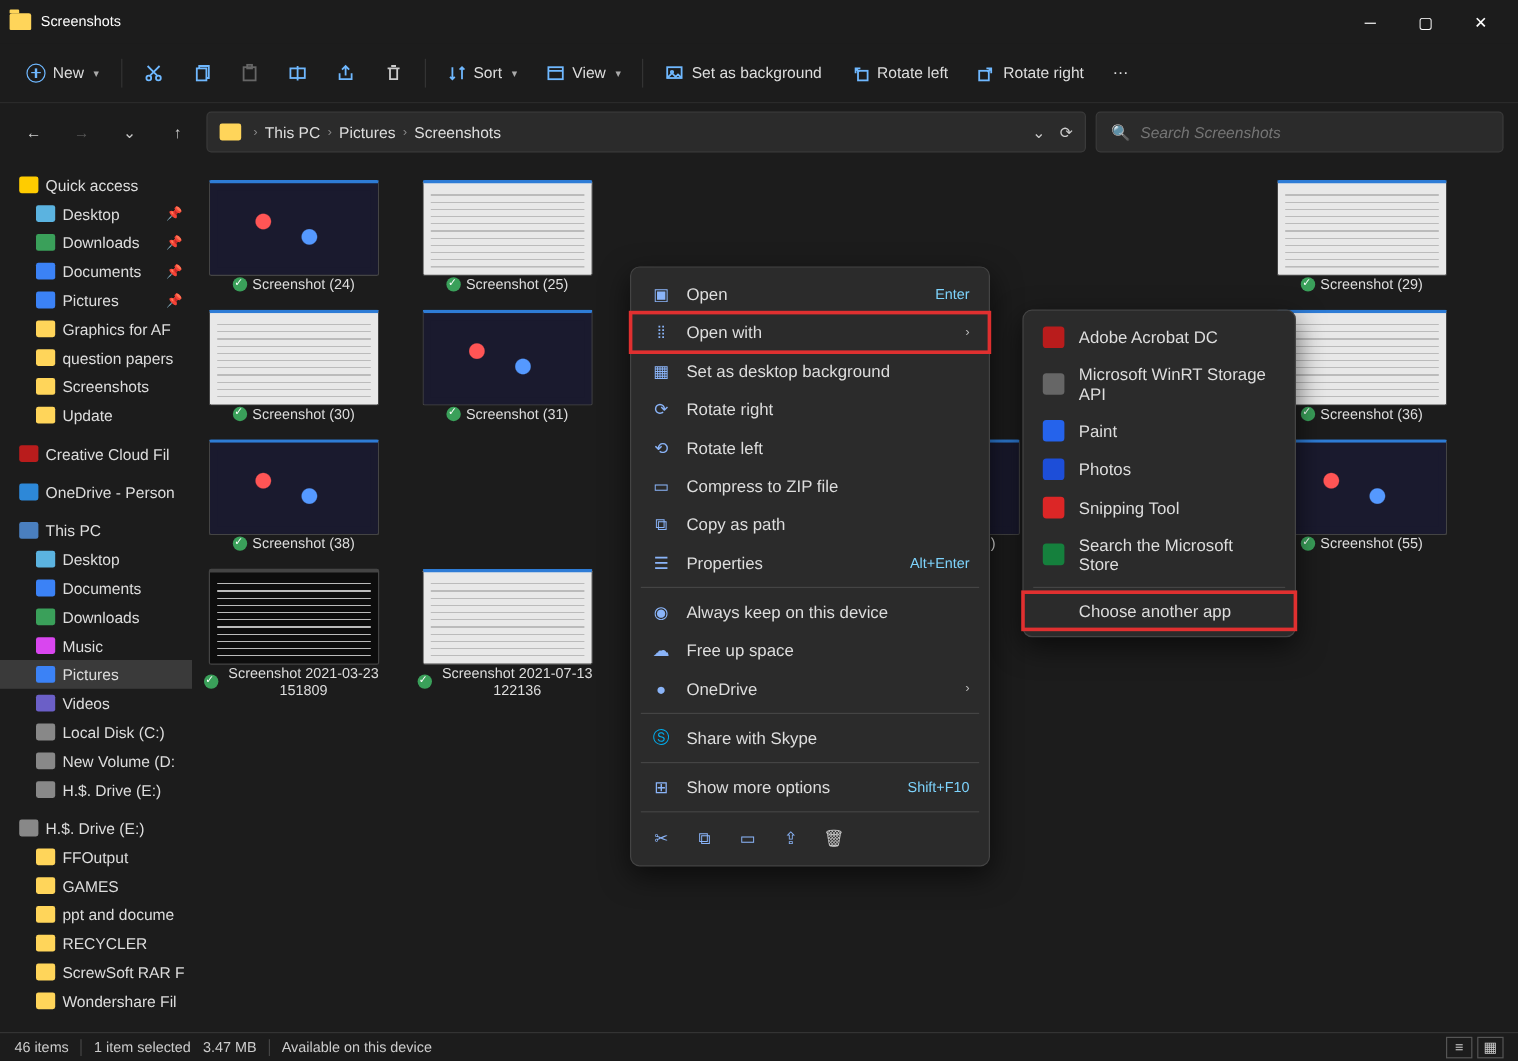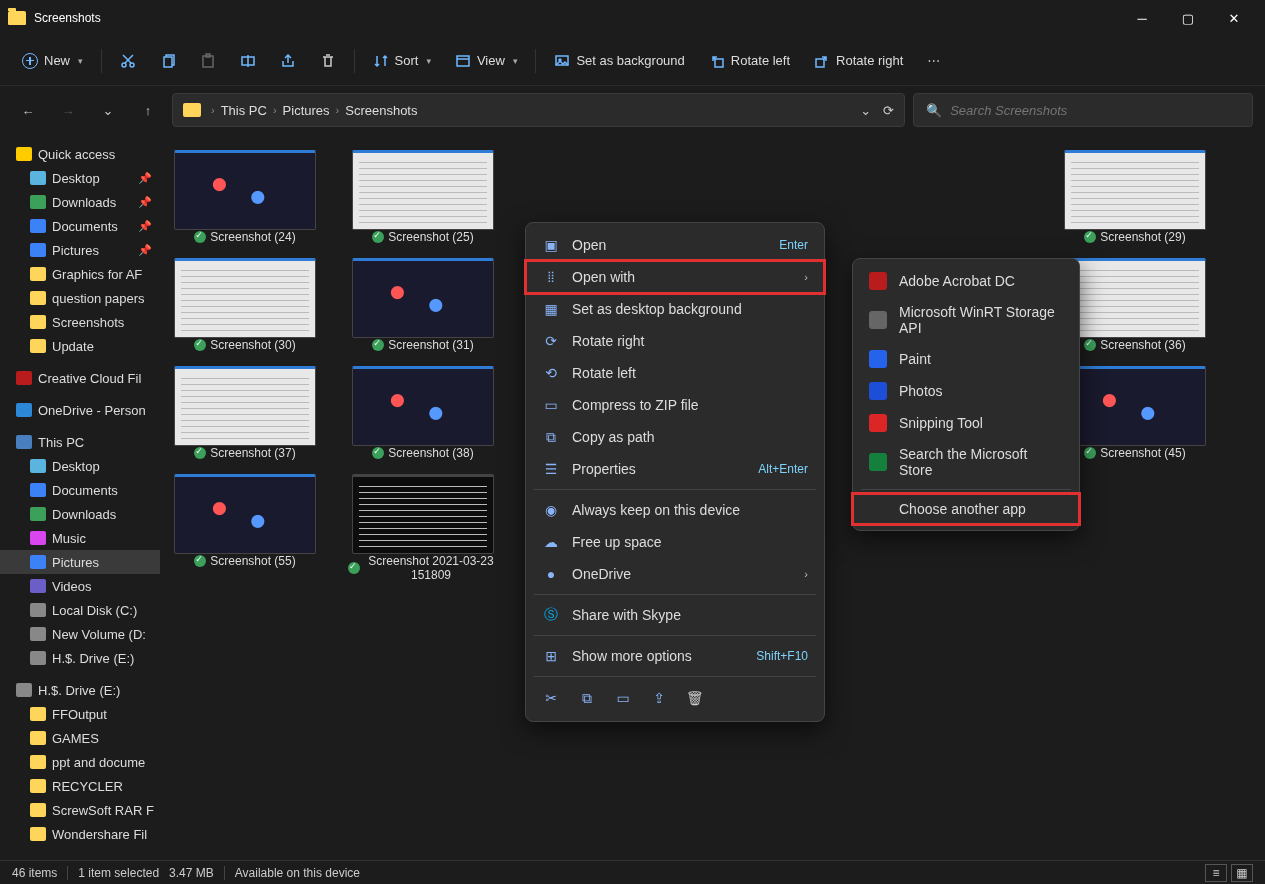--- a/index.html
+++ b/index.html
@@ -411,29 +411,20 @@
         <div class="file">
           <div class="thumb">
             <div class="fake"></div>
           </div>
           <div class="fname">
             <span class="syncico"></span>
             <span>Screenshot (36)</span>
           </div>
         </div>
         <div class="file">
-          <div class="thumb">
-            <div class="fake"></div>
-          </div>
-          <div class="fname">
-            <span class="syncico"></span>
-            <span>Screenshot (37)</span>
-          </div>
-        </div>
-        <div class="file">
           <div class="thumb dark">
             <div class="fake"></div>
           </div>
           <div class="fname">
             <span class="syncico"></span>
             <span>Screenshot (38)</span>
           </div>
         </div>
         <div class="file" style="visibility: hidden;">
           <div class="thumb"></div>

